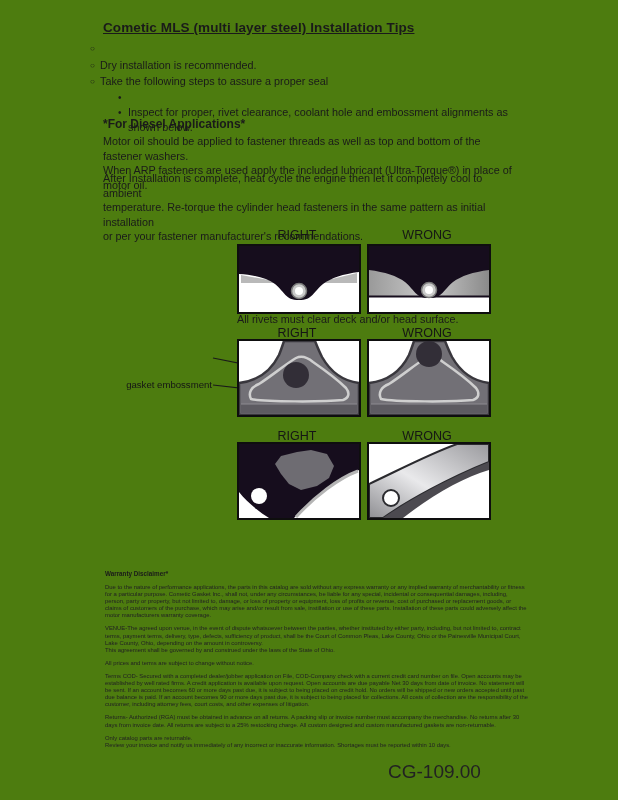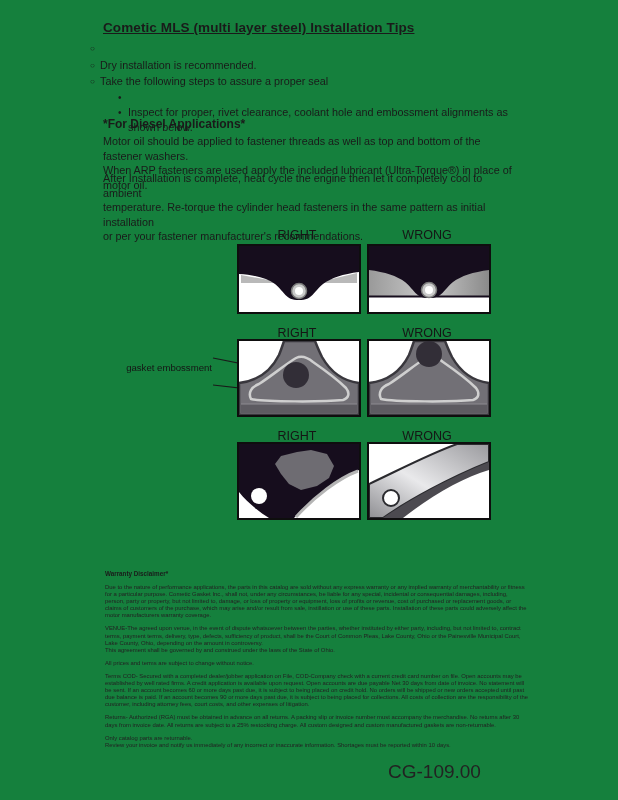--- a/index.html
+++ b/index.html
@@ -1,17 +1,17 @@
 <!DOCTYPE html>
 <html><head>
 <meta charset="utf-8">
 <style>
   html,body{margin:0;padding:0;background:#ffffff;}
   .page{
-    position:relative;width:618px;height:800px;background:#15803d;overflow:hidden;
+    position:relative;width:618px;height:800px;background:#4d7c0f;overflow:hidden;
     font-family:"Liberation Sans",sans-serif;color:#1a1a1a;
   }
   .abs{position:absolute;}
 
   
   .doc-title{
     left:103px;top:20px;font-size:13.5px;font-weight:bold;
     text-decoration:underline;letter-spacing:.1px;
   }
   .bullets{left:90px;top:43px;width:440px;font-size:10.8px;line-height:14.6px;}
@@ -105,25 +105,26 @@
       </defs>
       <rect width="120" height="66" fill="#ffffff"></rect>
       <rect x="0" y="22" width="120" height="28" fill="url(#g1)"></rect>
       <rect x="0" y="50" width="120" height="16" fill="#ffffff"></rect>
       <path d="M0,0 H120 V24 C104,26 92,30 84,36 C74,44 74,52 60,52 C46,52 46,44 36,36 C28,30 16,26 0,24 Z" fill="#160d1d"></path>
       <line x1="0" y1="50.5" x2="120" y2="50.5" stroke="#160d1d" stroke-width="2"></line>
       <circle cx="60" cy="44" r="7.5" fill="#c9c9c9" stroke="#7a7a7a" stroke-width="1.5"></circle>
       <circle cx="60" cy="44" r="4" fill="#ffffff"></circle>
     </svg>
   </div>
+  <div class="abs caption" style="left:237px;top:313px;">All rivets must clear deck and/or head surface.</div>
 
   <div class="abs panel-label" style="left:235px;top:326px;">RIGHT</div>
   <div class="abs panel-label" style="left:365px;top:326px;">WRONG</div>
 
-  <div class="abs annot" style="left:110px;top:362px;">gasket embossment</div>
+  <div class="abs annot" style="left:110px;top:379px;">gasket embossment</div>
 
   <svg class="abs" style="left:210px;top:345px;" width="90" height="55" viewBox="0 0 90 55">
     <line x1="3" y1="13" x2="83" y2="29" stroke="#1a1a1a" stroke-width="1.2"></line>
     <line x1="3" y1="40" x2="48" y2="45" stroke="#1a1a1a" stroke-width="1.2"></line>
   </svg>
 
   <div class="abs panel tall" style="left:237px;top:339px;">
     <svg width="120" height="74" viewBox="0 0 120 74">
       <rect width="120" height="74" fill="#ffffff"></rect>
       <path d="M0,74 V42 C18,40 32,30 40,14 C42,9 44,3 45,0 H76 C78,5 80,10 83,16 C91,30 104,40 120,42 V74 Z" fill="#727076" stroke="#39373d" stroke-width="2.5"></path>

